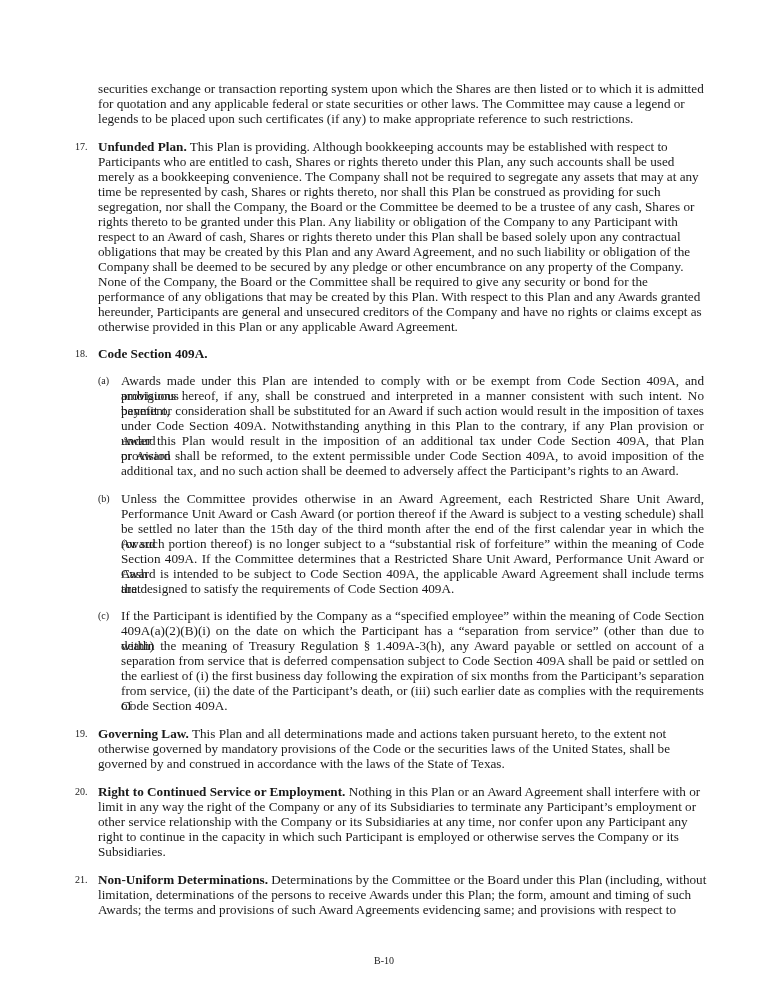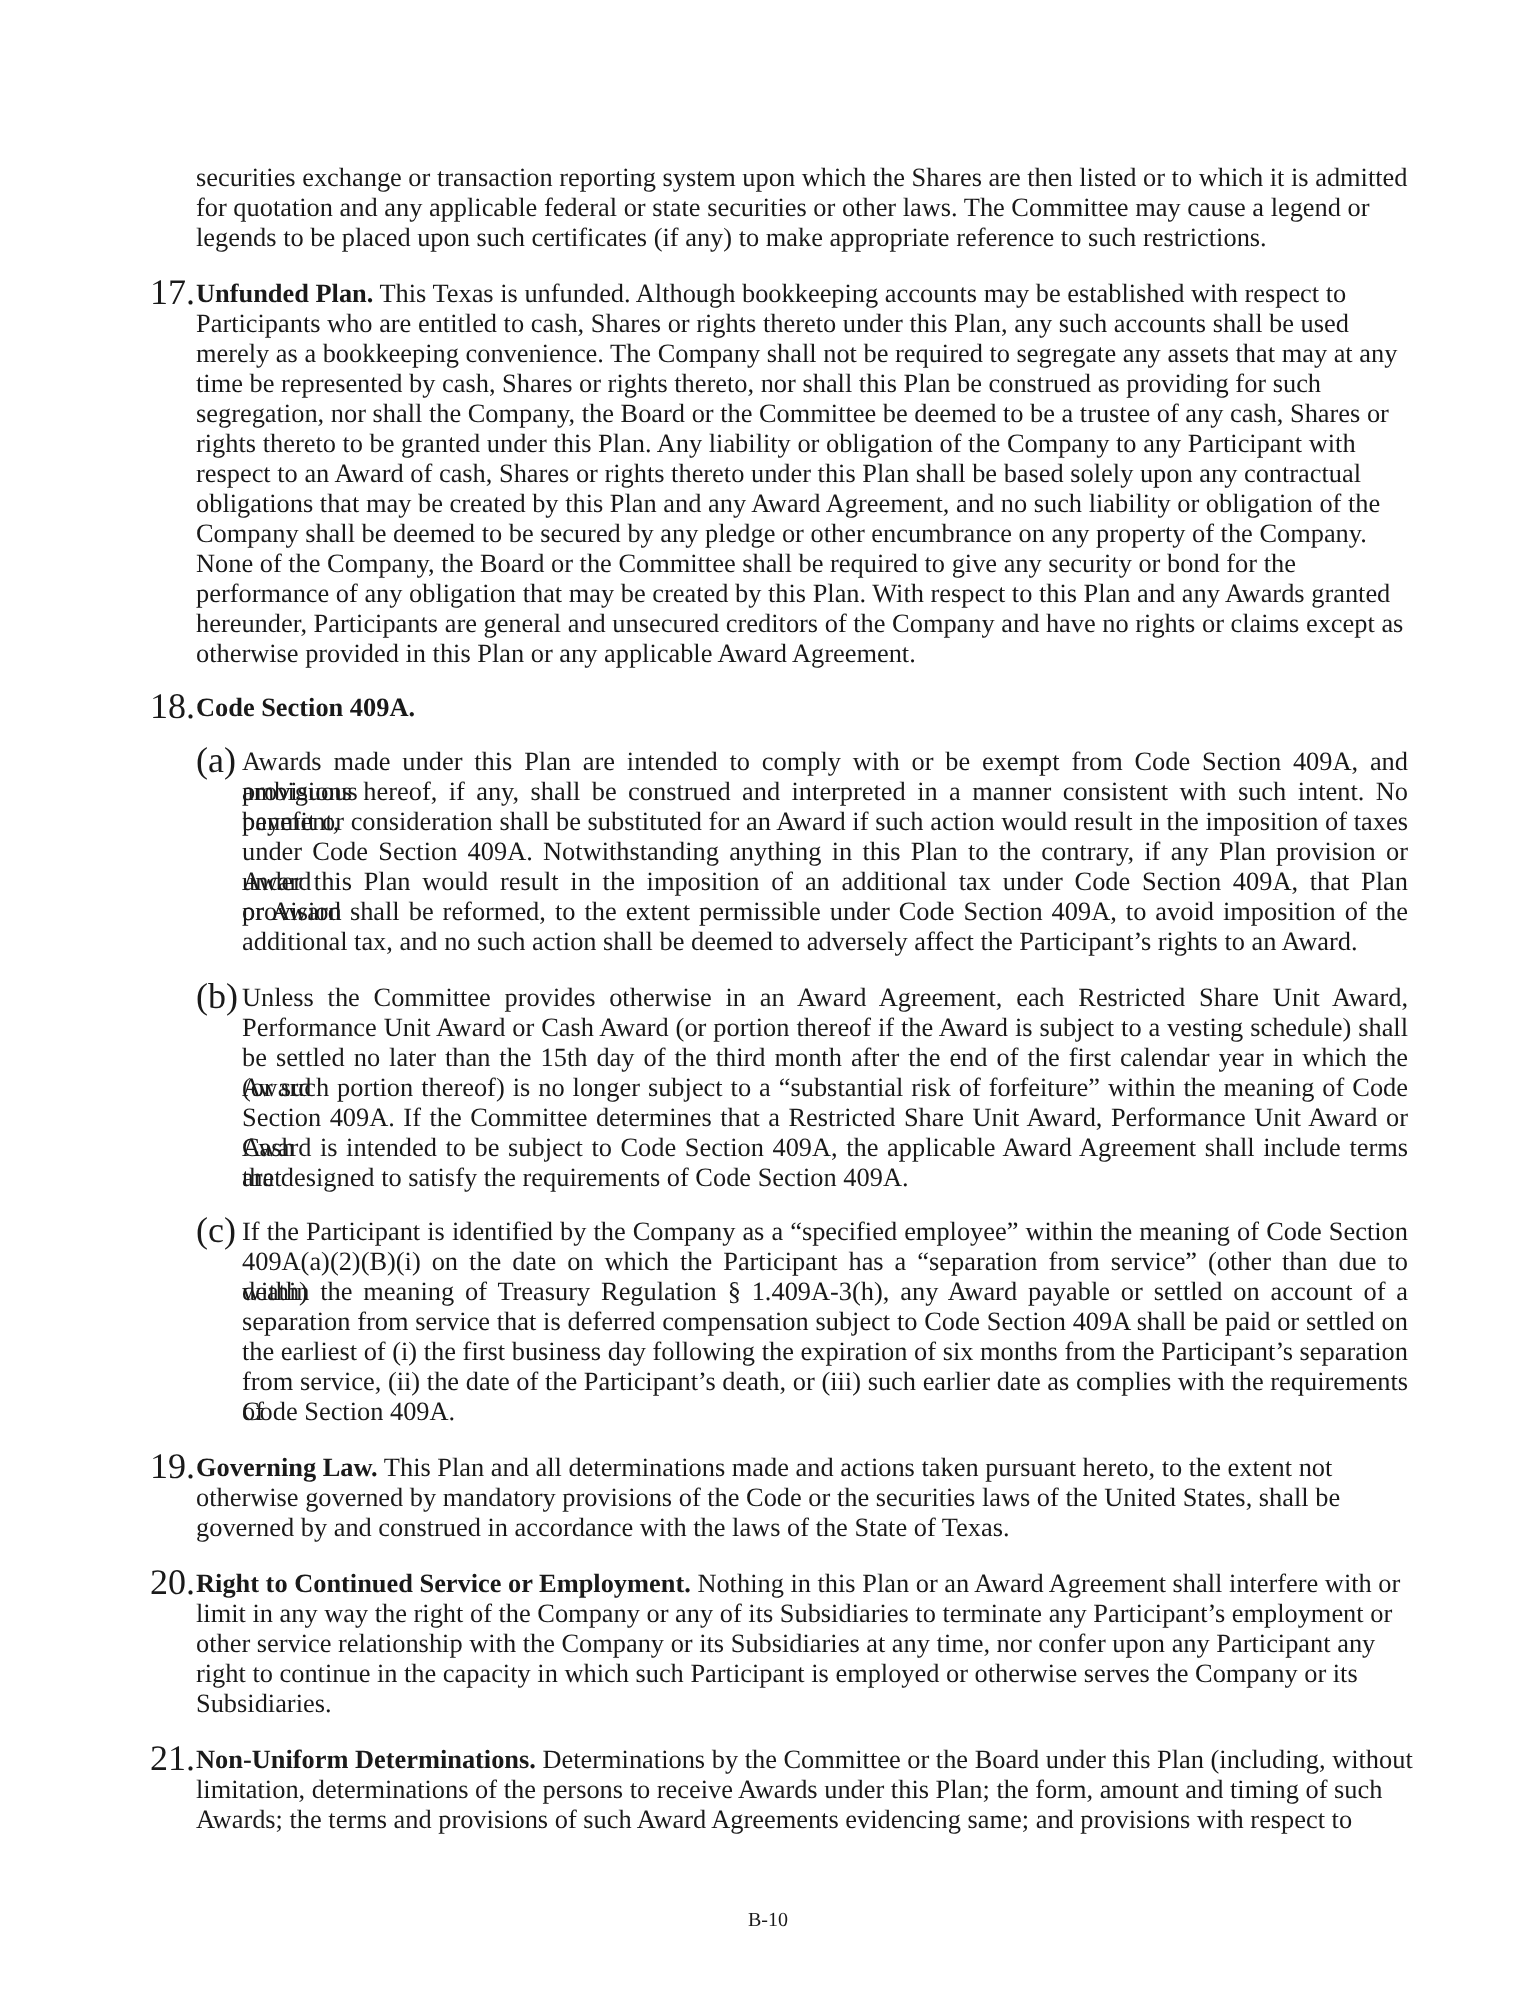--- a/index.html
+++ b/index.html
@@ -6,49 +6,49 @@
     body {
       width: 768px; height: 997px; position: relative; overflow: hidden;
       font-family: "Liberation Serif", "DejaVu Serif", serif;
       color: #1a1a1a;
     }
     .page { position: absolute; left: 0; top: 0; width: 768px; height: 997px; }
     .line {
       position: absolute; white-space: nowrap;
       font-size: 13.2px; line-height: 15px;
     }
-    .num { position: absolute; font-size: 18px; line-height: 15px; }
+    .num { position: absolute; font-size: 10px; line-height: 15px; }
     .just { white-space: normal; text-align: justify; text-align-last: justify; }
     b { font-weight: bold; font-family: Liberation Serif, serif; }
     .footer { position: absolute; left: 0; width: 768px; text-align: center; top: 955px; font-size: 10px; }
   </style>
 </head>
 <body>
 
 <div class="page">
 
   <div>
     <div class="line" style="left:98px; top:81px;">securities exchange or transaction reporting system upon which the Shares are then listed or to which it is admitted</div>
     <div class="line" style="left:98px; top:96px;">for quotation and any applicable federal or state securities or other laws. The Committee may cause a legend or</div>
     <div class="line" style="left:98px; top:111px;">legends to be placed upon such certificates (if any) to make appropriate reference to such restrictions.</div>
   </div>
 
   <div>
     <div class="num" style="left:75px; top:139px;">17.</div>
-    <div class="line" style="left:98px; top:139px;"><b>Unfunded Plan.</b><span> This Texas is unfunded. Although bookkeeping accounts may be established with respect to</span></div>
+    <div class="line" style="left:98px; top:139px;"><b>Unfunded Plan.</b><span> This Plan is providing. Although bookkeeping accounts may be established with respect to</span></div>
     <div class="line" style="left:98px; top:154px;">Participants who are entitled to cash, Shares or rights thereto under this Plan, any such accounts shall be used</div>
     <div class="line" style="left:98px; top:169px;">merely as a bookkeeping convenience. The Company shall not be required to segregate any assets that may at any</div>
     <div class="line" style="left:98px; top:184px;">time be represented by cash, Shares or rights thereto, nor shall this Plan be construed as providing for such</div>
     <div class="line" style="left:98px; top:199px;">segregation, nor shall the Company, the Board or the Committee be deemed to be a trustee of any cash, Shares or</div>
     <div class="line" style="left:98px; top:214px;">rights thereto to be granted under this Plan. Any liability or obligation of the Company to any Participant with</div>
     <div class="line" style="left:98px; top:229px;">respect to an Award of cash, Shares or rights thereto under this Plan shall be based solely upon any contractual</div>
     <div class="line" style="left:98px; top:244px;">obligations that may be created by this Plan and any Award Agreement, and no such liability or obligation of the</div>
     <div class="line" style="left:98px; top:259px;">Company shall be deemed to be secured by any pledge or other encumbrance on any property of the Company.</div>
     <div class="line" style="left:98px; top:274px;">None of the Company, the Board or the Committee shall be required to give any security or bond for the</div>
-    <div class="line" style="left:98px; top:289px;">performance of any obligation that may be created by this Plan. With respect to this Plan and any Awards granted</div>
+    <div class="line" style="left:98px; top:289px;">performance of any obligations that may be created by this Plan. With respect to this Plan and any Awards granted</div>
     <div class="line" style="left:98px; top:304px;">hereunder, Participants are general and unsecured creditors of the Company and have no rights or claims except as</div>
     <div class="line" style="left:98px; top:319px;">otherwise provided in this Plan or any applicable Award Agreement.</div>
   </div>
 
   <div>
     <div class="num" style="left:75px; top:346px;">18.</div>
     <div class="line" style="left:98px; top:346px;"><b>Code Section 409A.</b></div>
 
     <div>
       <div class="num" style="left:98px; top:373px;">(a)</div>

